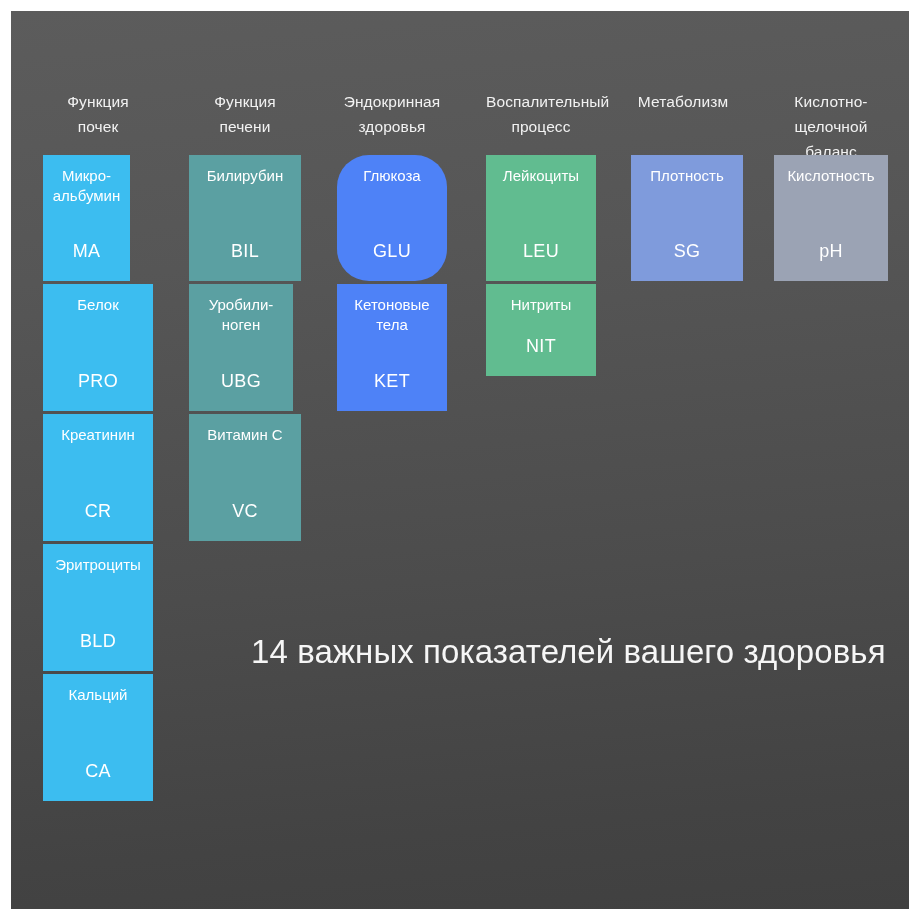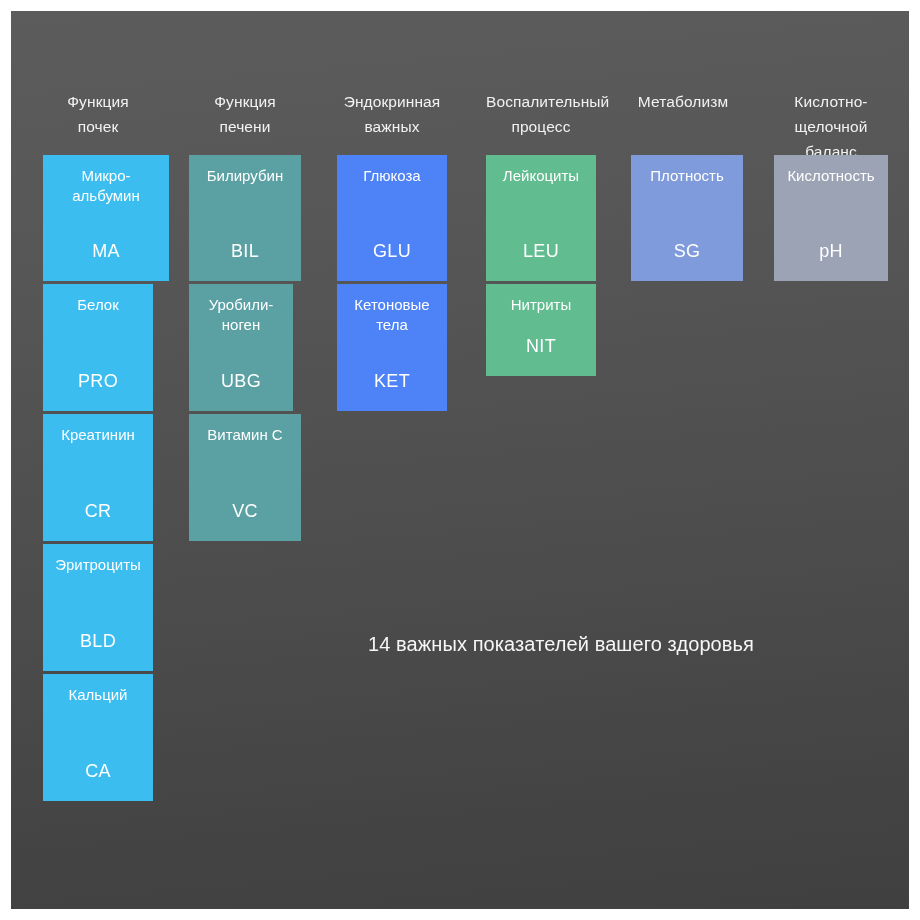--- a/index.html
+++ b/index.html
@@ -77,37 +77,37 @@
     right: 0;
     bottom: 21px;
     font-size: 18px;
     line-height: 18px;
     color: #ffffff;
     text-align: center;
     letter-spacing: 0.3px;
   }
   .caption {
     position: absolute;
-    font-size: 20px;
+    font-size: 33px;
     color: #f6f6f6;
     letter-spacing: 0.1px;
     white-space: nowrap;
   }
 </style>
 </head>
 <body>
 
 <div class="page">
   <div class="canvas">
     <div class="columns" id="columns-root">
         <div class="column" style="left: 24px; width: 110px;">
           <div class="col-head">Функция
 почек</div>
           <div class="cards">
-            <div class="card" style="height: 126px; width: 126px; background: rgb(60, 189, 240);">
+            <div class="card" style="height: 126px; width: 87px; background: rgb(60, 189, 240);">
               <div class="c-name">Микро-
 альбумин</div>
               <div class="c-code">MA</div>
             </div>
             <div class="card" style="height: 127px; width: 110px; background: rgb(60, 189, 240);">
               <div class="c-name">Белок</div>
               <div class="c-code">PRO</div>
             </div>
             <div class="card" style="height: 127px; width: 110px; background: rgb(60, 189, 240);">
               <div class="c-name">Креатинин</div>
@@ -137,23 +137,23 @@
               <div class="c-code">UBG</div>
             </div>
             <div class="card" style="height: 127px; width: 112px; background: rgb(91, 160, 162);">
               <div class="c-name">Витамин C</div>
               <div class="c-code">VC</div>
             </div>
           </div>
         </div>
         <div class="column" style="left: 318px; width: 110px;">
           <div class="col-head">Эндокринная
-важных</div>
+здоровья</div>
           <div class="cards">
-            <div class="card" style="height: 126px; width: 110px; background: rgb(78, 130, 247);">
+            <div class="card" style="height: 126px; width: 110px; background: rgb(78, 130, 247); border-radius: 32px;">
               <div class="c-name">Глюкоза</div>
               <div class="c-code">GLU</div>
             </div>
             <div class="card" style="height: 127px; width: 110px; background: rgb(78, 130, 247);">
               <div class="c-name">Кетоновые
 тела</div>
               <div class="c-code">KET</div>
             </div>
           </div>
         </div>

